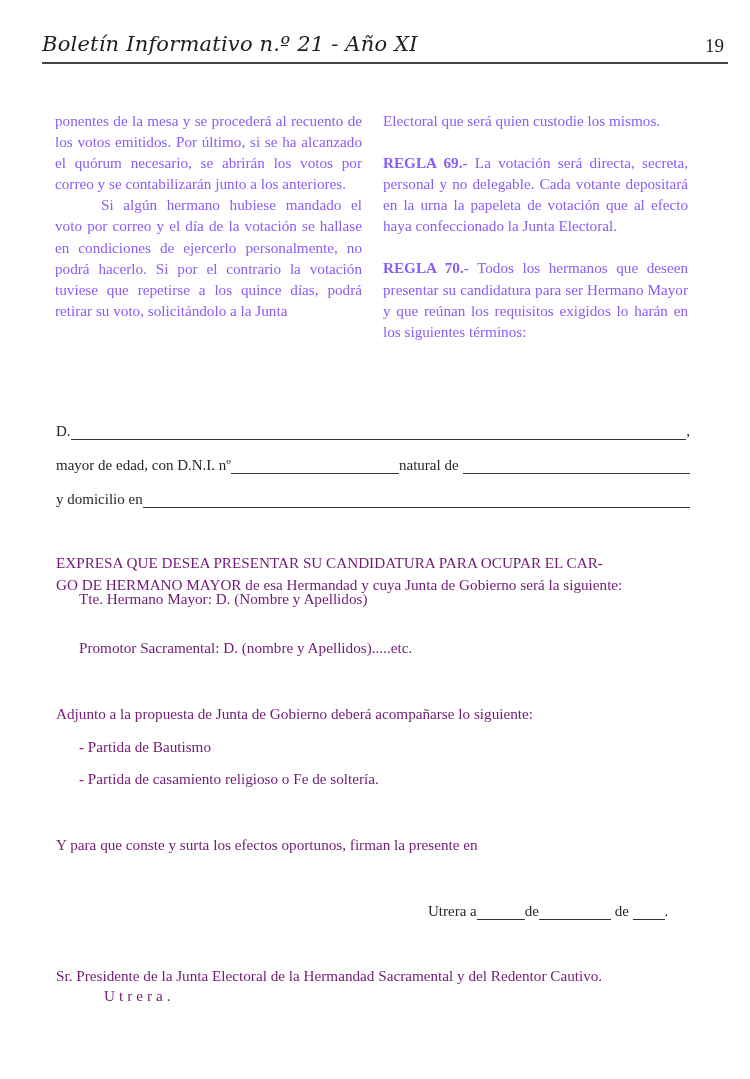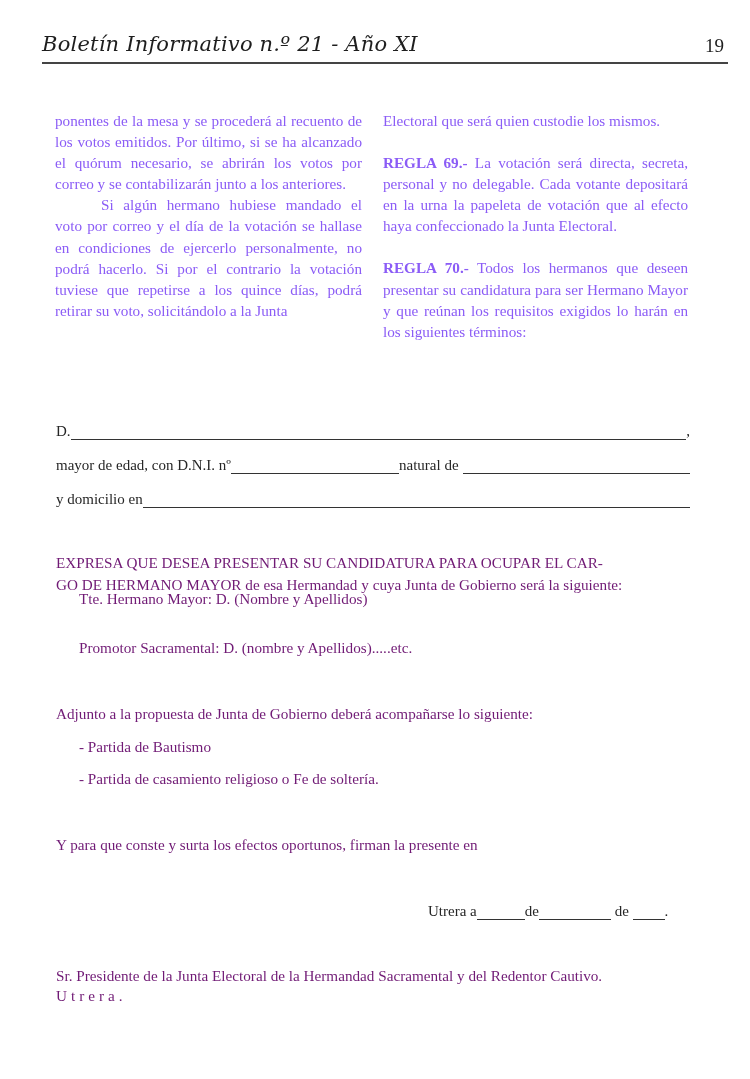--- a/index.html
+++ b/index.html
@@ -38,21 +38,21 @@
   .fill {
     display: inline-block; border-bottom: 1px solid #333; height: 14px;
   }
   .grow { flex: 1; }
 
   .para {
     position: absolute; left: 56px; width: 634px; font-size: 15.2px;
     line-height: 21px; color: #701a75;
   }
   .indent-item { left: 79px; }
-  .spaced { letter-spacing: 4px; }
+  .spaced { letter-spacing: 4px; margin-left: 48px; }
 </style>
 </head>
 <body>
 
 <div class="header">
   <span class="header-title">Boletín Informativo n.º 21 - Año XI</span>
   <span class="page-number">19</span>
 </div>
 
 <div class="col col-left">

